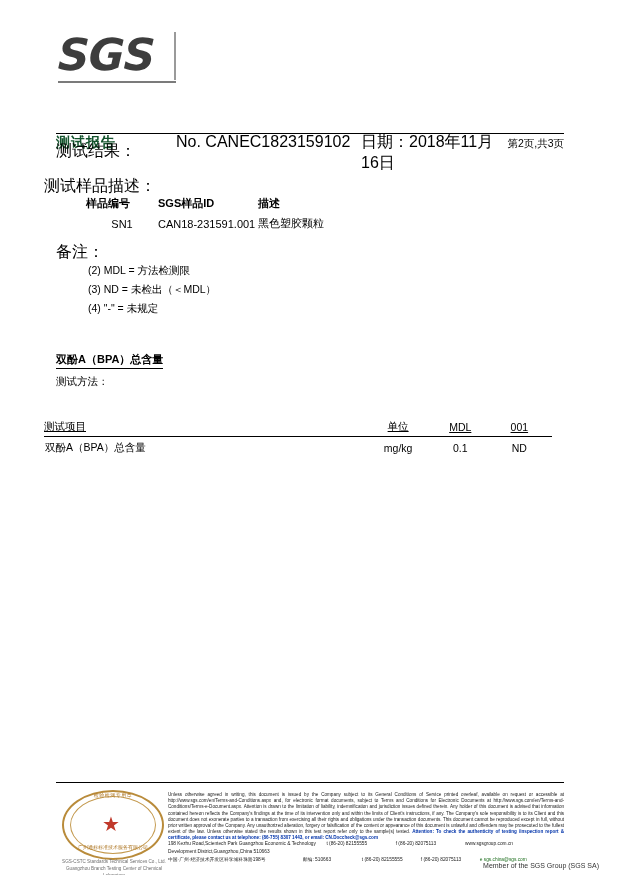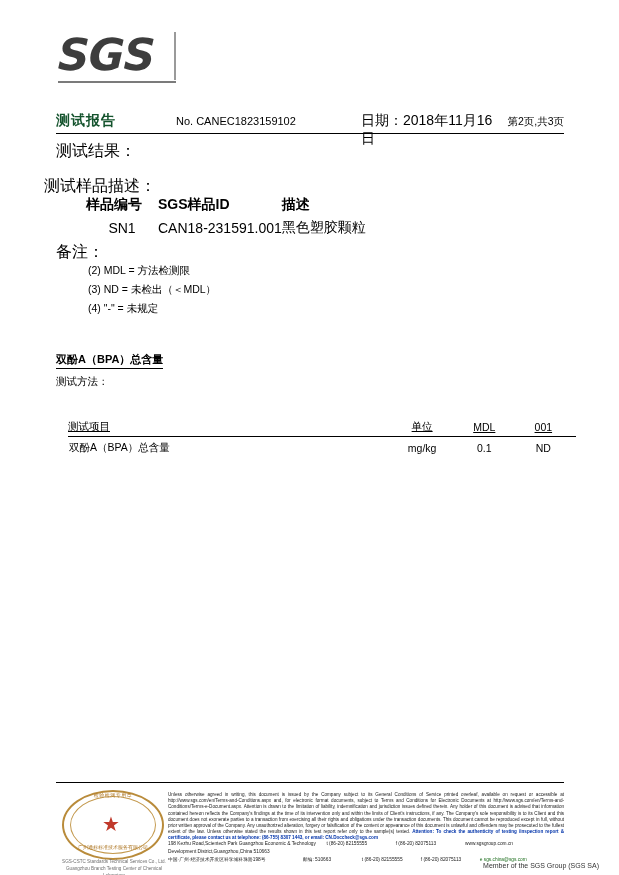--- a/index.html
+++ b/index.html
@@ -63,26 +63,27 @@
     align-items: baseline;
   }
   .doc-title {
     font-size: 14px;
     font-weight: bold;
     color: #14532d;
     letter-spacing: 1px;
     width: 120px;
   }
   .report-no {
-    font-size: 11px;
+    font-size: 16px;
     width: 185px;
   }
   .report-date {
-    font-size: 14px;
+    font-size: 16px;
     width: 140px;
+    margin-top: 20px;
   }
   .page-no {
     font-size: 10.5px;
     text-align: right;
     flex: 1;
   }
 
   .hr-main {
     position: absolute;
     left: 56px;
@@ -97,21 +98,21 @@
     font-size: 16px;
     line-height: 17px;
   }
   .lbl-results { left: 56px; top: 142px; }
   .lbl-sampledesc { left: 44px; top: 177px; }
 
   .sample-table {
     position: absolute;
     left: 86px;
     top: 196px;
-    font-size: 14px;
+    font-size: 11px;
     border-collapse: collapse;
   }
   .sample-table th {
     font-weight: bold;
     text-align: left;
     padding: 0 0 5px 0;
     white-space: nowrap;
   }
   .sample-table td {
     padding: 0;
@@ -152,21 +153,21 @@
     left: 128px;
     top: 375px;
     width: 430px;
     font-size: 10.5px;
     line-height: 19px;
   }
 
   
   .result-table {
     position: absolute;
-    left: 68px;
+    left: 44px;
     top: 420px;
     width: 508px;
     font-size: 10.5px;
     border-collapse: collapse;
   }
   .result-table thead th {
     font-weight: normal;
     padding: 0 0 2px 0;
     border-bottom: 1px solid #000;
     text-align: left;

